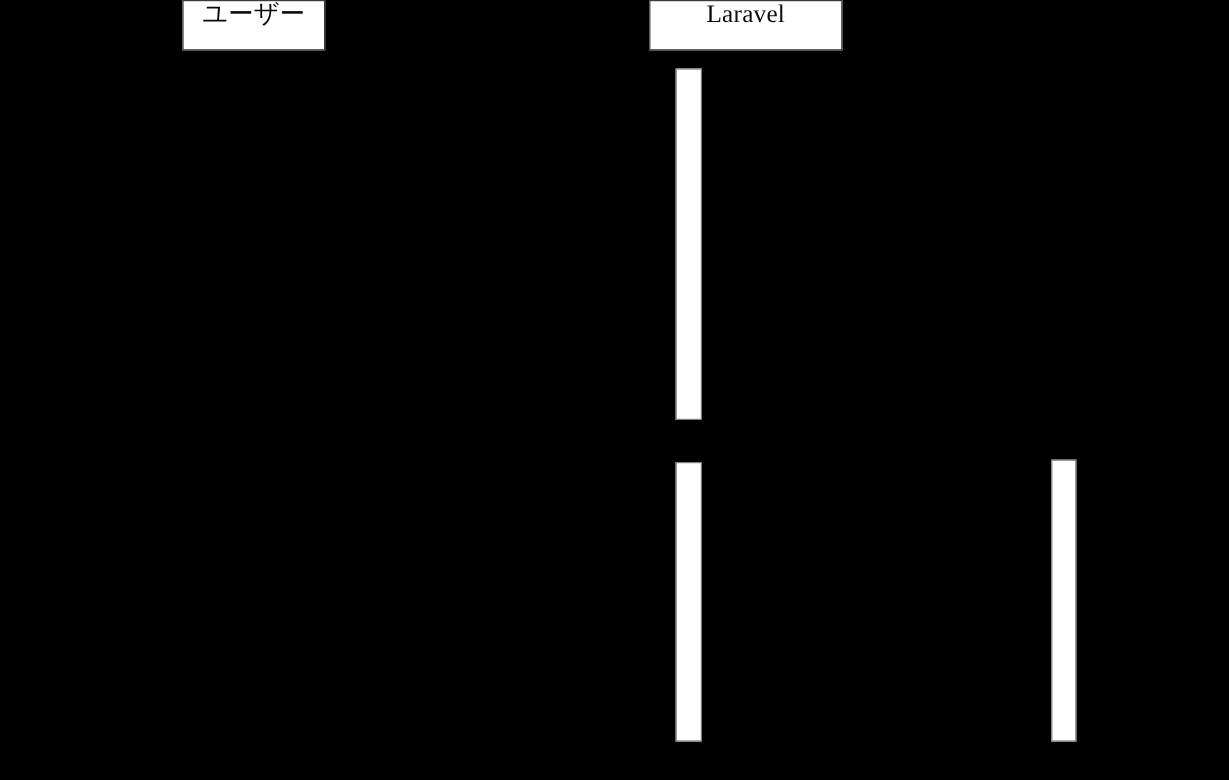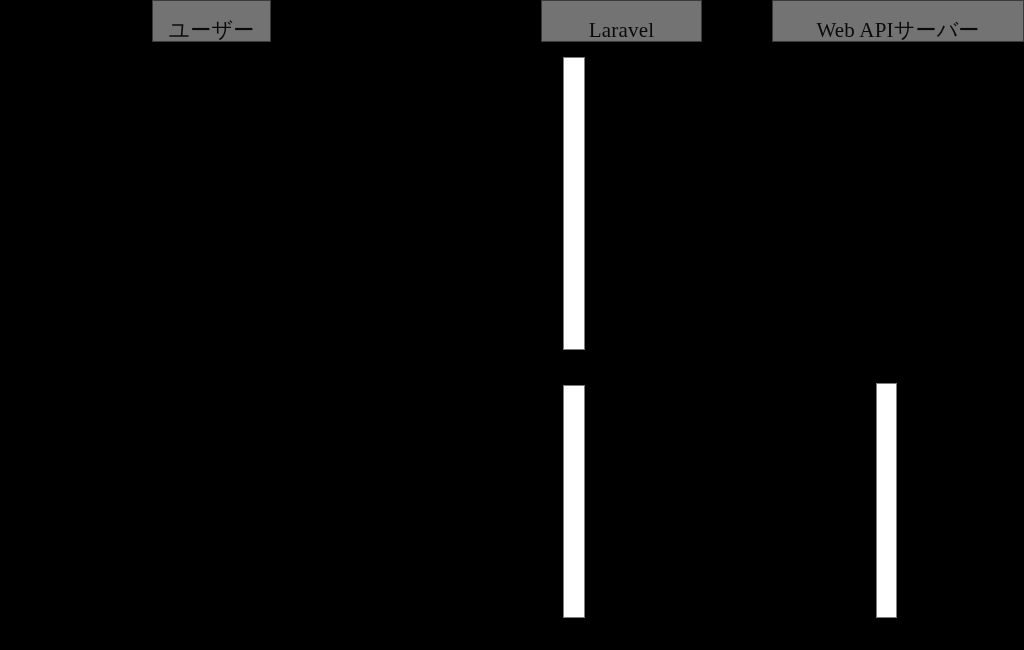--- a/index.html
+++ b/index.html
@@ -14,24 +14,24 @@
   #diagram-canvas {
     position: relative;
     width: 1024px;
     height: 650px;
     background: #000000;
     overflow: hidden;
   }
   .participant-box {
     position: absolute;
     box-sizing: border-box;
-    background: #737373;
+    background: #ffffff;
     border: 1px solid #3a3a3a;
     display: flex;
-    align-items: flex-end;
+    align-items: flex-start;
     justify-content: center;
     color: #0a0a0a;
     font-family: "Liberation Serif", "DejaVu Serif", serif;
     font-size: 21px;
     line-height: 1;
     white-space: nowrap;
     letter-spacing: 0.2px;
   }
   .participant-label {
     display: block;
@@ -59,23 +59,20 @@
   <div class="lifeline" style="left:886px; top:42px; height:608px;"></div>
 
   <div class="participant-box" style="left:152px; top:0px; width:119px; height:42px;">
     <span class="participant-label">ユーザー</span>
   </div>
 
   <div class="participant-box" style="left:499px; top:0px; width:161px; height:42px;margin-left:42px;">
     <span class="participant-label">Laravel</span>
   </div>
 
-  <div class="participant-box" style="left:772px; top:0px; width:252px; height:42px;">
-    <span class="participant-label">Web APIサーバー</span>
-  </div>
 
   <div class="activation-bar" style="left:563px; top:57px; width:22px; height:293px;"></div>
 
   <div class="activation-bar" style="left:563px; top:385px; width:22px; height:233px;"></div>
 
   <div class="activation-bar" style="left:876px; top:383px; width:21px; height:235px;"></div>
 
 </div>
 
 </body></html>

